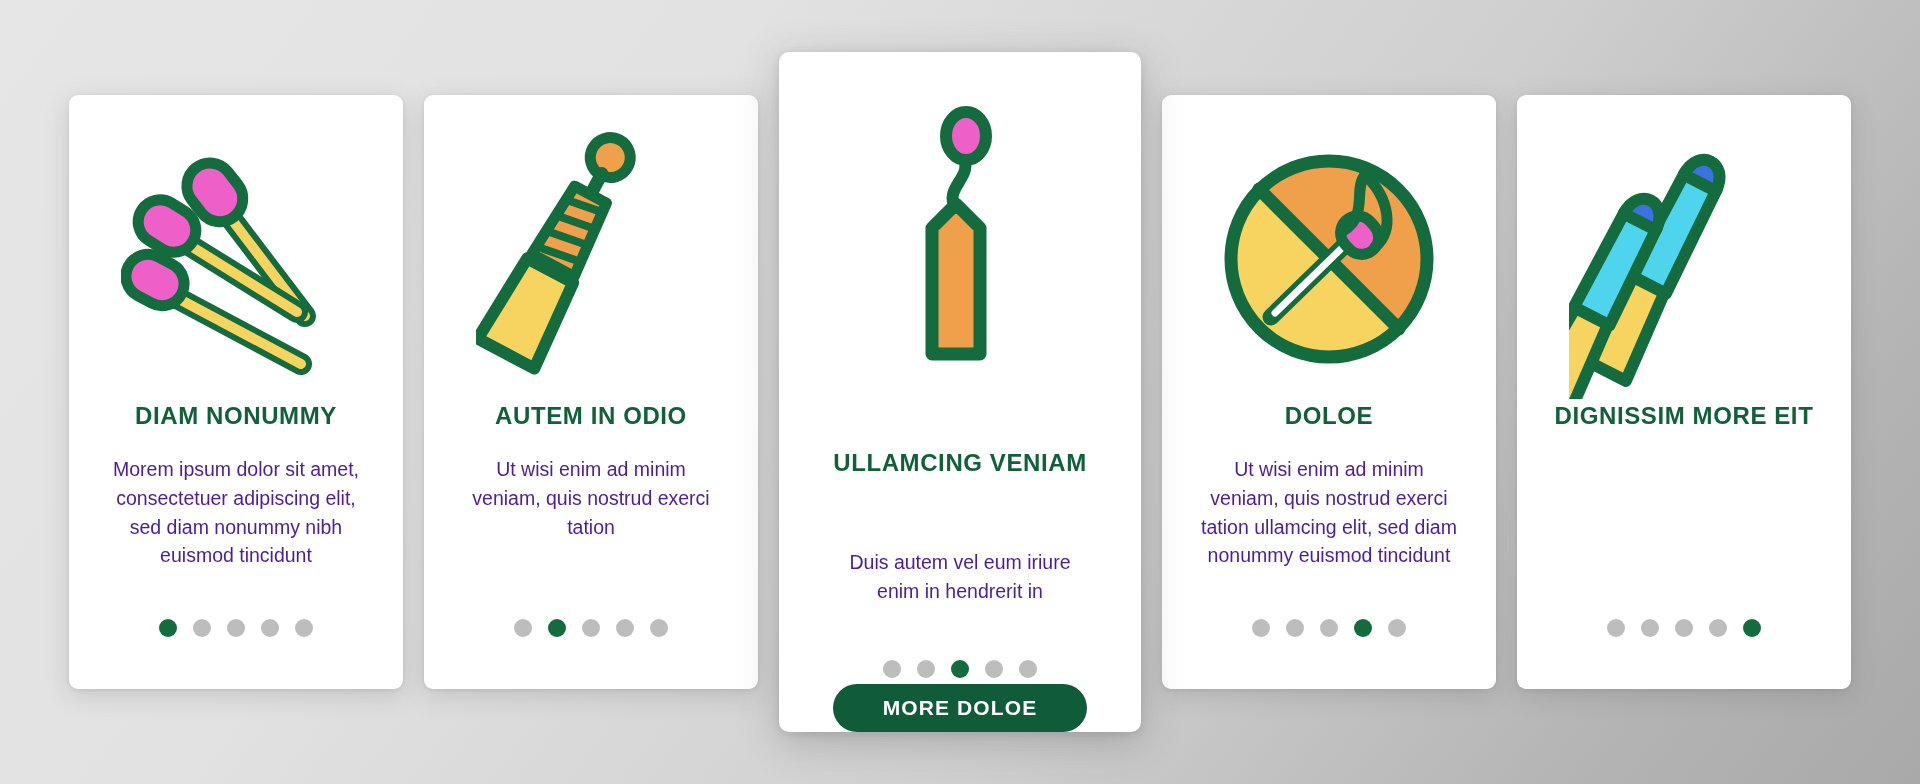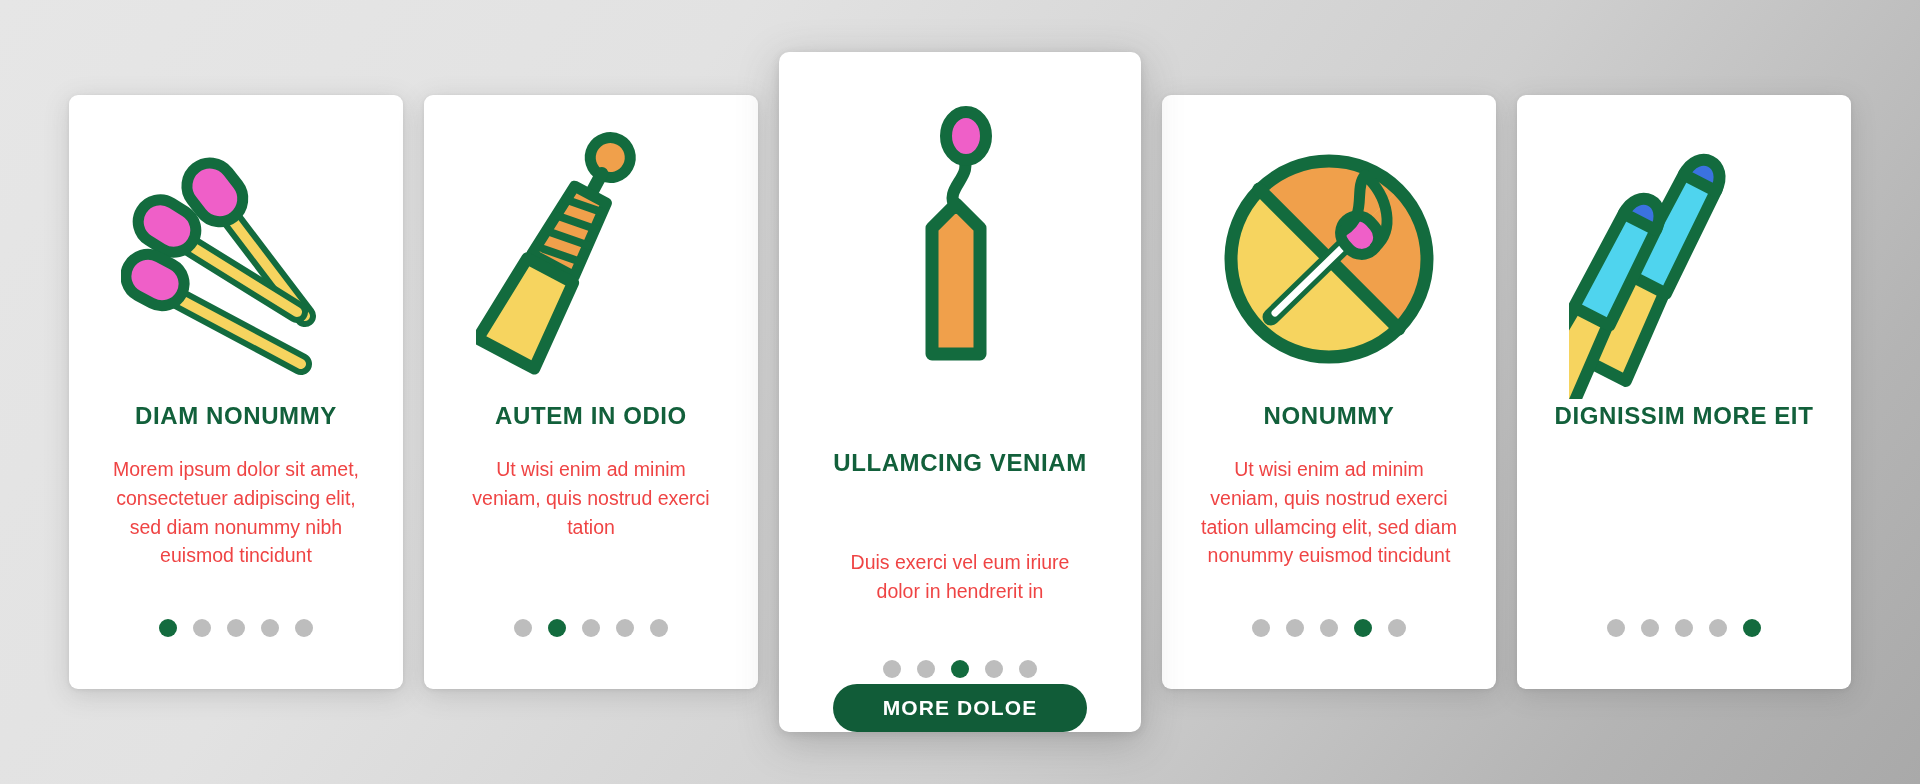--- a/index.html
+++ b/index.html
@@ -71,21 +71,21 @@
     text-align: center;
     line-height: 1.1;
     margin-top: 4px;
   }
   .card.featured .card-title { font-size: 24px; }
 
   .card-desc {
     margin-top: 26px;
     font-size: 19.5px;
     line-height: 1.47;
-    color: #ef4444;
+    color: #4c1d95;
     text-align: center;
     max-width: 262px;
   }
   .card.featured .card-desc { max-width: 252px; margin-top: 24px; }
 
   .more-info-btn {
     margin-top: 30px;
     width: 254px;
     height: 60px;
     border: none;
@@ -186,21 +186,21 @@
       </div>
       <div class="card featured">
         <div class="icon-wrap">
           <svg width="160" height="270" viewBox="0 0 160 270" fill="none" xmlns="http://www.w3.org/2000/svg">
             <path d="M52 124 L76 100 L100 124 L100 250 L52 250 Z" fill="#f0a04b" stroke="#136b3e" stroke-width="13" stroke-linejoin="round"></path>
             <path d="M76 104 C 62 84, 96 72, 82 52" stroke="#136b3e" stroke-width="12" stroke-linecap="round" fill="none"></path>
             <ellipse cx="86" cy="32" rx="20" ry="24" fill="#ef5fc8" stroke="#136b3e" stroke-width="12"></ellipse>
           </svg>
         </div>
         <div class="card-title">ULLAMCING VENIAM</div>
-        <p class="card-desc">Duis exerci vel eum iriure dolor in hendrerit in</p>
+        <p class="card-desc">Duis autem vel eum iriure enim in hendrerit in</p>
         <button class="more-info-btn">MORE DOLOE</button>
         <div class="dots">
           <span class="dot"></span>
           <span class="dot"></span>
           <span class="dot active"></span>
           <span class="dot"></span>
           <span class="dot"></span>
         </div>
       </div>
       <div class="card">
@@ -219,21 +219,21 @@
             <circle cx="110" cy="110" r="98" fill="none" stroke="#136b3e" stroke-width="13"></circle>
             <path d="M40 40 L180 180" stroke="#136b3e" stroke-width="13" stroke-linecap="round"></path>
             <path d="M52 168 L130 92" stroke="#136b3e" stroke-width="17" stroke-linecap="round"></path>
             <path d="M56 164 L126 96" stroke="#ffffff" stroke-width="7" stroke-linecap="round"></path>
             <g transform="rotate(-42 140 84)">
               <rect x="122" y="66" width="34" height="40" rx="17" fill="#ef5fc8" stroke="#136b3e" stroke-width="11"></rect>
             </g>
             <path d="M124 82 C 150 66, 134 40, 146 26 C 170 48, 176 82, 156 98" stroke="#136b3e" stroke-width="11" fill="none" stroke-linecap="round" stroke-linejoin="round"></path>
           </svg>
         </div>
-        <div class="card-title">NONUMMY</div>
+        <div class="card-title">DOLOE</div>
         <p class="card-desc">Ut wisi enim ad minim veniam, quis nostrud exerci tation ullamcing elit, sed diam nonummy euismod tincidunt</p>
         <div class="dots">
           <span class="dot"></span>
           <span class="dot"></span>
           <span class="dot"></span>
           <span class="dot active"></span>
           <span class="dot"></span>
         </div>
       </div>
       <div class="card">

